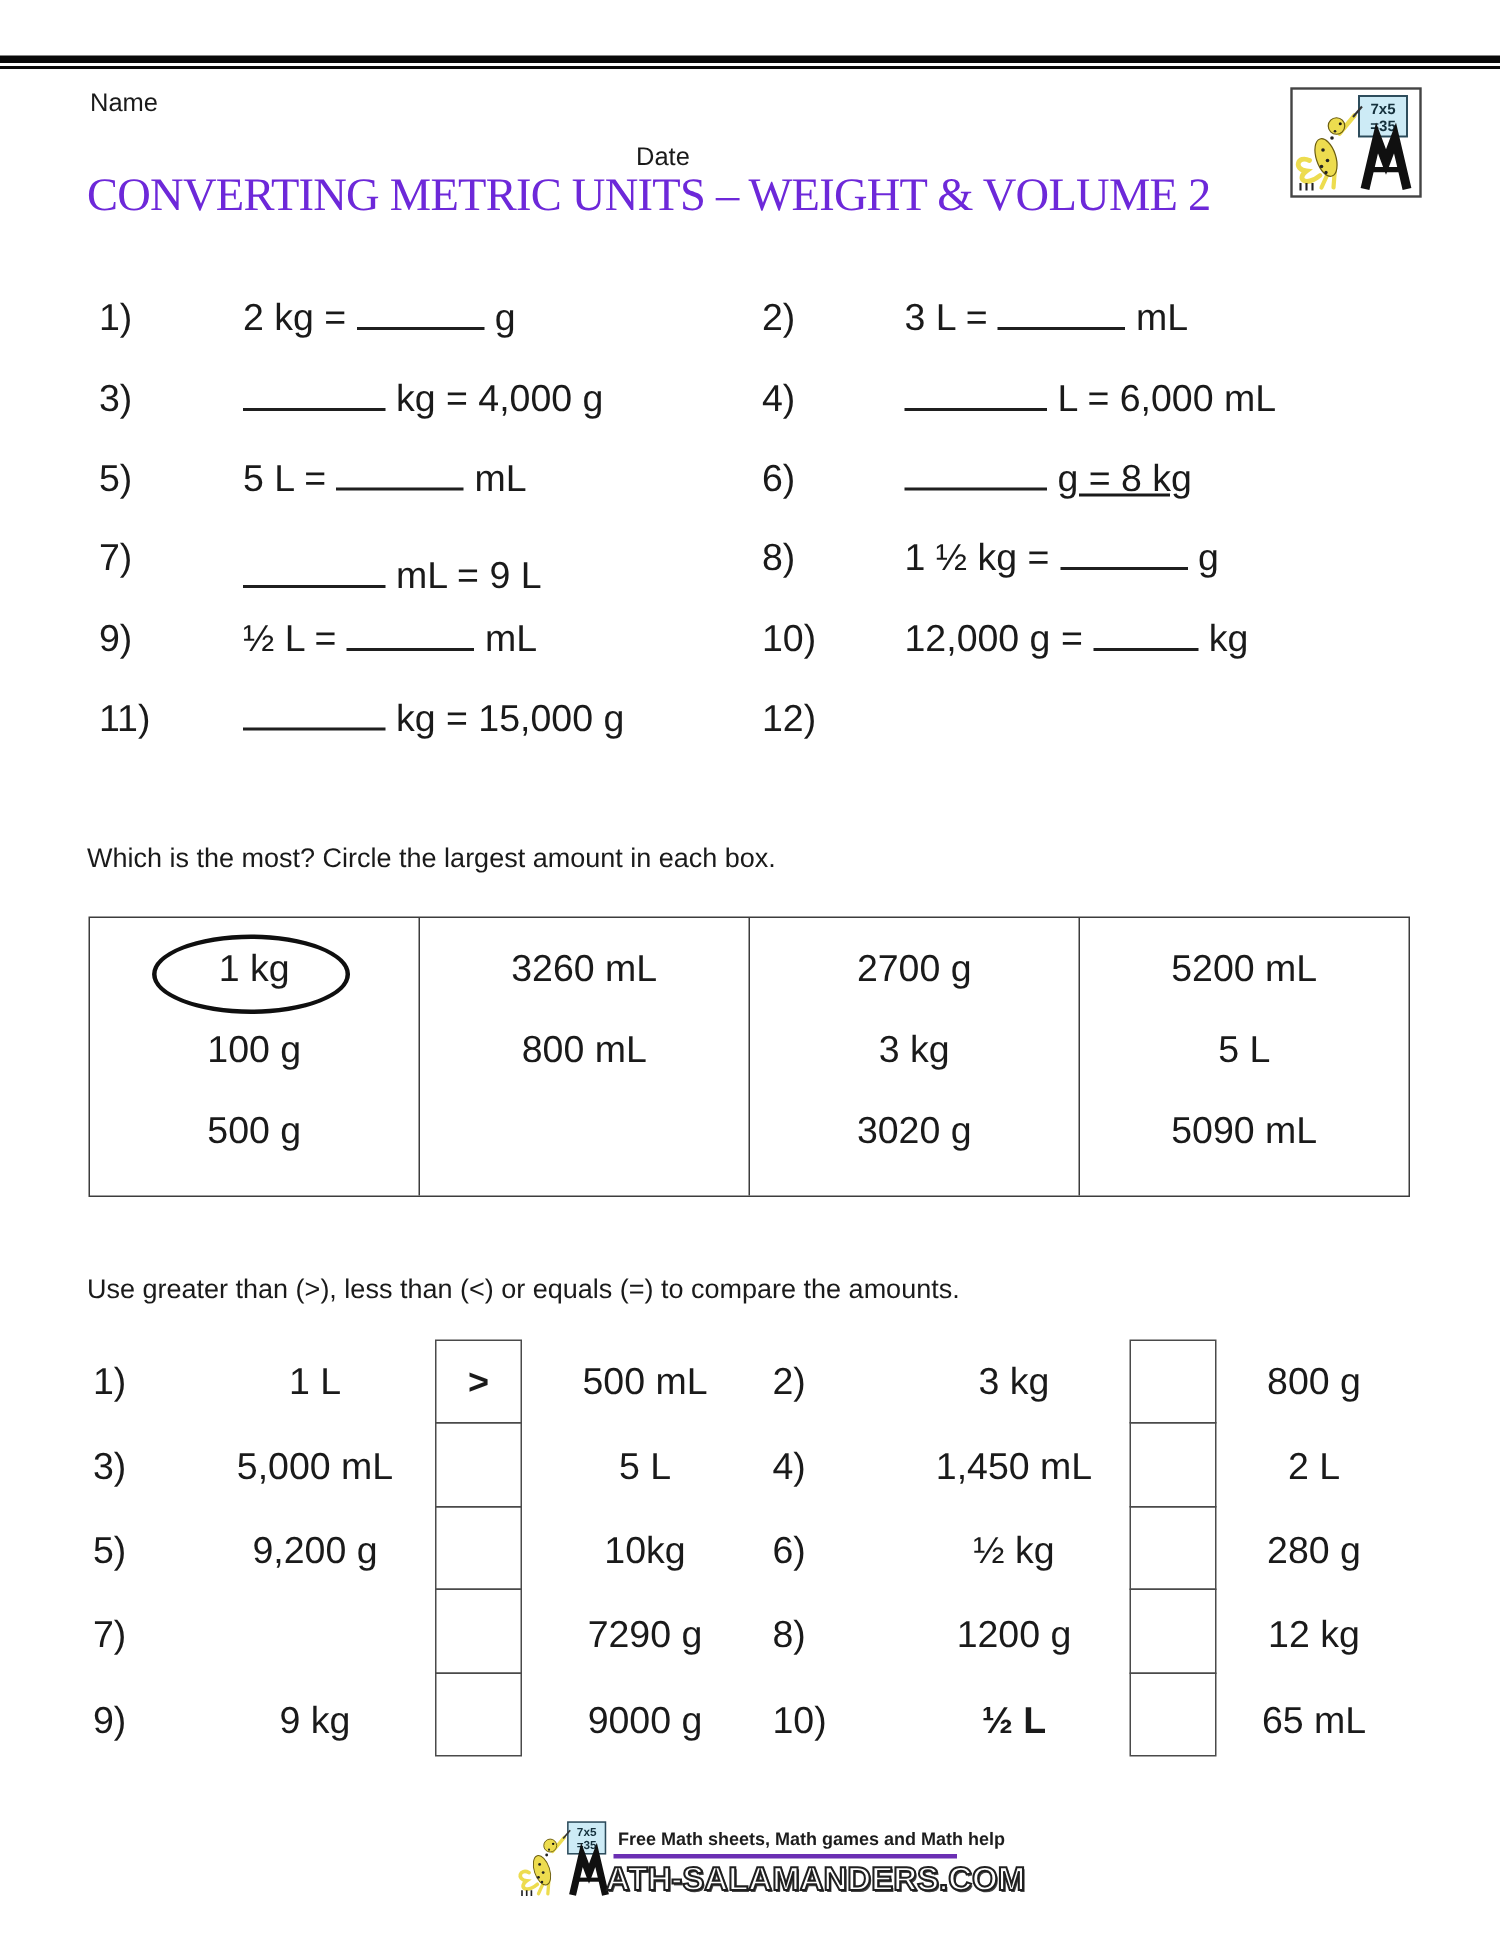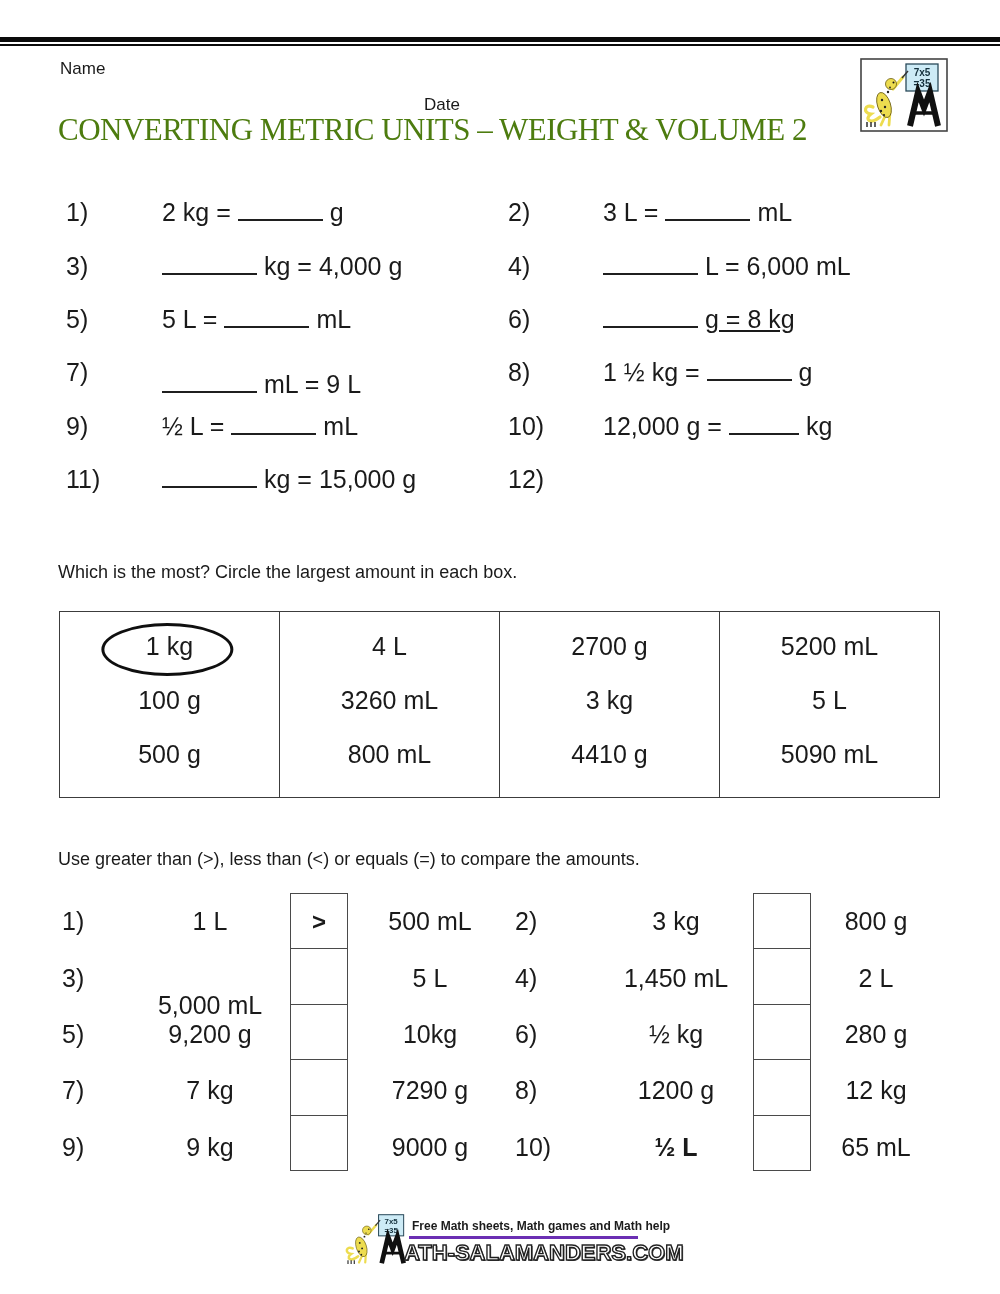--- a/index.html
+++ b/index.html
@@ -103,21 +103,21 @@
 <div class="abs rule-thick" style="background: rgb(10, 10, 10);"></div>
 <div class="abs rule-thin" style="background: rgb(10, 10, 10);"></div>
 <div class="abs hdr-label name-label">Name</div>
 <div class="abs hdr-label date-label">Date</div>
 
 <svg class="abs logo-box" viewBox="0 0 88 74">
   <rect x="1" y="1" width="86" height="72" fill="#ffffff" stroke="#444" stroke-width="1.6"></rect>
   <use href="#sala-logo"></use>
 </svg>
 
-<h1 class="abs page-title" style="margin: 0px; font-weight: normal; color: #4d7c0f;">CONVERTING METRIC UNITS – WEIGHT &amp; VOLUME 2</h1>
+<h1 class="abs page-title" style="margin: 0px; font-weight: normal; color: #6d28d9;">CONVERTING METRIC UNITS – WEIGHT &amp; VOLUME 2</h1>
 
 <div id="problems">
     <div class="abs prob-row" style="top: 196px;">
       <span class="p-num" style="left: 66px;">1)</span>
       <span class="p-text" style="left: 162px;">2 kg =<span class="blank b-m"></span>g</span>
       <span class="p-num" style="left: 508px;">2)</span>
       <span class="p-text" style="left: 603px;">3 L =<span class="blank b-m"></span>mL</span>
     </div>
     <div class="abs prob-row" style="top: 250px;">
       <span class="p-num" style="left: 66px;">3)</span>
@@ -151,28 +151,27 @@
   </div>
 
 <div class="abs section-prompt" style="top:556px;">Which is the most? Circle the largest amount in each box.</div>
 <div class="abs amounts-table" id="amounts-table">
     <div class="t-col">
       <div class="t-cell"><span>1 kg</span><div class="circle-mark"></div></div>
       <div class="t-cell"><span>100 g</span></div>
       <div class="t-cell"><span>500 g</span></div>
     </div>
     <div class="t-col">
-      <div class="t-cell"><span>4 L</span></div>
       <div class="t-cell"><span>3260 mL</span></div>
       <div class="t-cell"><span>800 mL</span></div>
     </div>
     <div class="t-col">
       <div class="t-cell"><span>2700 g</span></div>
       <div class="t-cell"><span>3 kg</span></div>
-      <div class="t-cell"><span>4410 g</span></div>
+      <div class="t-cell"><span>3020 g</span></div>
     </div>
     <div class="t-col">
       <div class="t-cell"><span>5200 mL</span></div>
       <div class="t-cell"><span>5 L</span></div>
       <div class="t-cell"><span>5090 mL</span></div>
     </div>
   </div>
 
 <div class="abs section-prompt" style="top:843px;">Use greater than (&gt;), less than (&lt;) or equals (=) to compare the amounts.</div>
 <div class="abs box-strip strip-left" id="strip-left">
@@ -193,37 +192,36 @@
     <div class="abs cmp-row" style="top: 905px;">
       <span class="c-span" style="left: 62px; width: 60px;">1)</span>
       <span class="c-span c-center" style="left: 122px; width: 176px;">1 L</span>
       <span class="c-span c-center" style="left: 352px; width: 156px;">500 mL</span>
       <span class="c-span" style="left: 515px; width: 60px;">2)</span>
       <span class="c-span c-center" style="left: 591px; width: 170px;">3 kg</span>
       <span class="c-span c-center" style="left: 814px; width: 124px;">800 g</span>
     </div>
     <div class="abs cmp-row" style="top: 962px;">
       <span class="c-span" style="left: 62px; width: 60px;">3)</span>
-      <span class="c-span c-center" style="left: 122px; width: 176px; margin-top: 27px;">5,000 mL</span>
+      <span class="c-span c-center" style="left: 122px; width: 176px;">5,000 mL</span>
       <span class="c-span c-center" style="left: 352px; width: 156px;">5 L</span>
       <span class="c-span" style="left: 515px; width: 60px;">4)</span>
       <span class="c-span c-center" style="left: 591px; width: 170px;">1,450 mL</span>
       <span class="c-span c-center" style="left: 814px; width: 124px;">2 L</span>
     </div>
     <div class="abs cmp-row" style="top: 1018px;">
       <span class="c-span" style="left: 62px; width: 60px;">5)</span>
       <span class="c-span c-center" style="left: 122px; width: 176px;">9,200 g</span>
       <span class="c-span c-center" style="left: 352px; width: 156px;">10kg</span>
       <span class="c-span" style="left: 515px; width: 60px;">6)</span>
       <span class="c-span c-center" style="left: 591px; width: 170px;">½ kg</span>
       <span class="c-span c-center" style="left: 814px; width: 124px;">280 g</span>
     </div>
     <div class="abs cmp-row" style="top: 1074px;">
       <span class="c-span" style="left: 62px; width: 60px;">7)</span>
-      <span class="c-span c-center" style="left: 122px; width: 176px;">7 kg</span>
       <span class="c-span c-center" style="left: 352px; width: 156px;">7290 g</span>
       <span class="c-span" style="left: 515px; width: 60px;">8)</span>
       <span class="c-span c-center" style="left: 591px; width: 170px;">1200 g</span>
       <span class="c-span c-center" style="left: 814px; width: 124px;">12 kg</span>
     </div>
     <div class="abs cmp-row" style="top: 1131px;">
       <span class="c-span" style="left: 62px; width: 60px;">9)</span>
       <span class="c-span c-center" style="left: 122px; width: 176px;">9 kg</span>
       <span class="c-span c-center" style="left: 352px; width: 156px;">9000 g</span>
       <span class="c-span" style="left: 515px; width: 60px;">10)</span>

